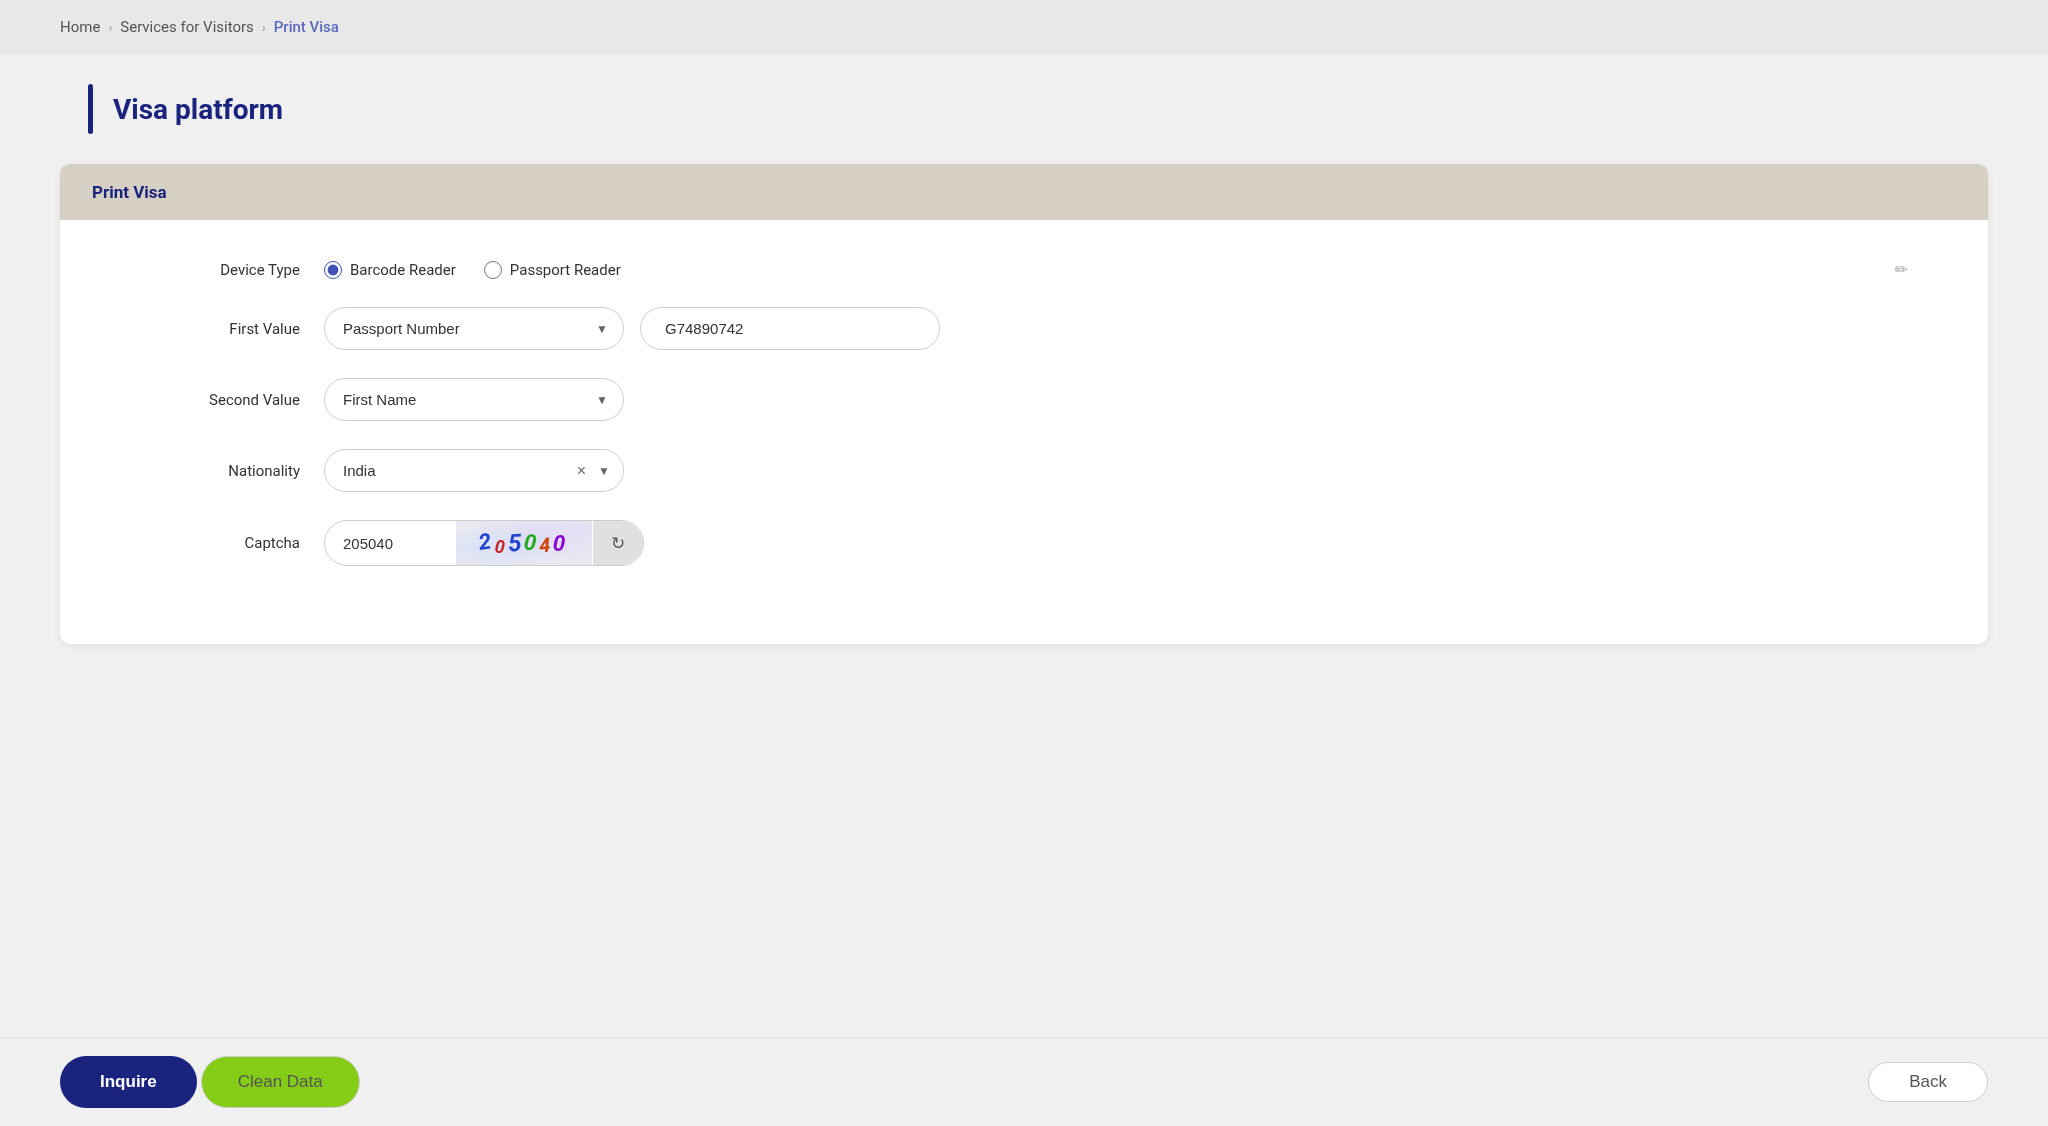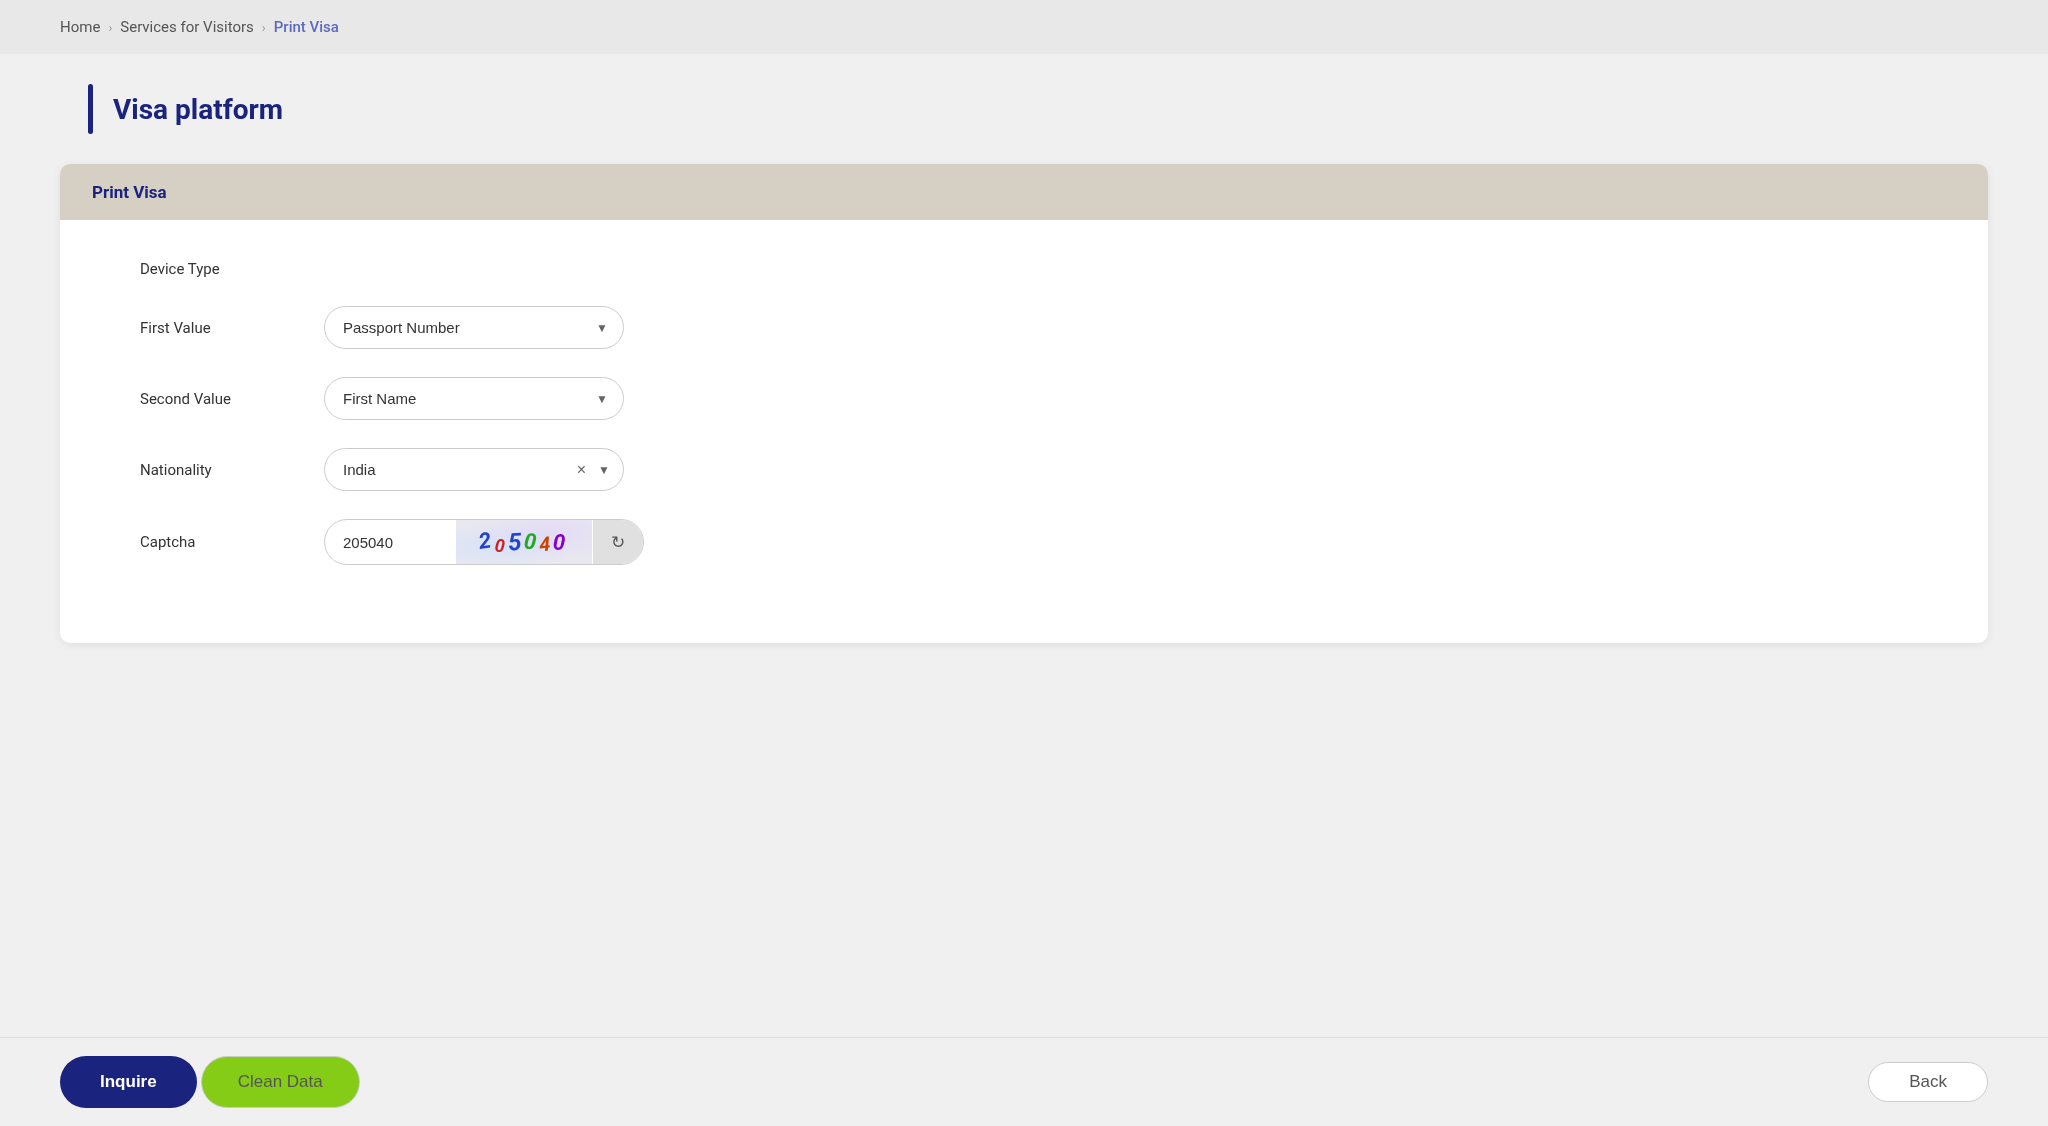--- a/index.html
+++ b/index.html
@@ -74,20 +74,21 @@
     .form-row {
       display: flex;
       align-items: center;
       margin-bottom: 28px;
       gap: 24px;
     }
     .form-label {
       width: 160px;
       font-size: 15px;
       color: #333;
+      text-align: right;
       flex-shrink: 0;
     }
     .form-controls {
       display: flex;
       align-items: center;
       gap: 16px;
       flex: 1;
     }
 
     
@@ -325,33 +326,47 @@
   </div>
 
   <div class="card">
     <div class="card-header">
       <span class="card-header-title">Print Visa</span>
     </div>
     <div class="card-body">
 
       <div class="form-row">
         <div class="form-label">Device Type</div>
+        <div class="form-controls">
+          <div class="radio-group">
+            <label class="radio-option">
+              <input type="radio" name="deviceType" checked="" style="">
+              <span>Barcode Reader</span>
+            </label>
+            <label class="radio-option">
+              <input type="radio" name="deviceType" style="">
+              <span>Passport Reader</span>
+            </label>
+          </div>
+          <div class="edit-icon-area">✏</div>
+        </div>
       </div>
 
       <div class="form-row">
         <div class="form-label">First Value</div>
         <div class="form-controls">
           <div class="select-wrapper">
             <select class="styled-select">
               <option>Passport Number</option>
               <option>First Name</option>
               <option>Last Name</option>
             </select>
             <span class="select-arrow">▼</span>
           </div>
+          <input type="text" class="text-input" value="G74890742" style="">
         </div>
       </div>
 
       <div class="form-row">
         <div class="form-label">Second Value</div>
         <div class="form-controls">
           <div class="select-wrapper">
             <select class="styled-select">
               <option>First Name</option>
               <option>Last Name</option>

